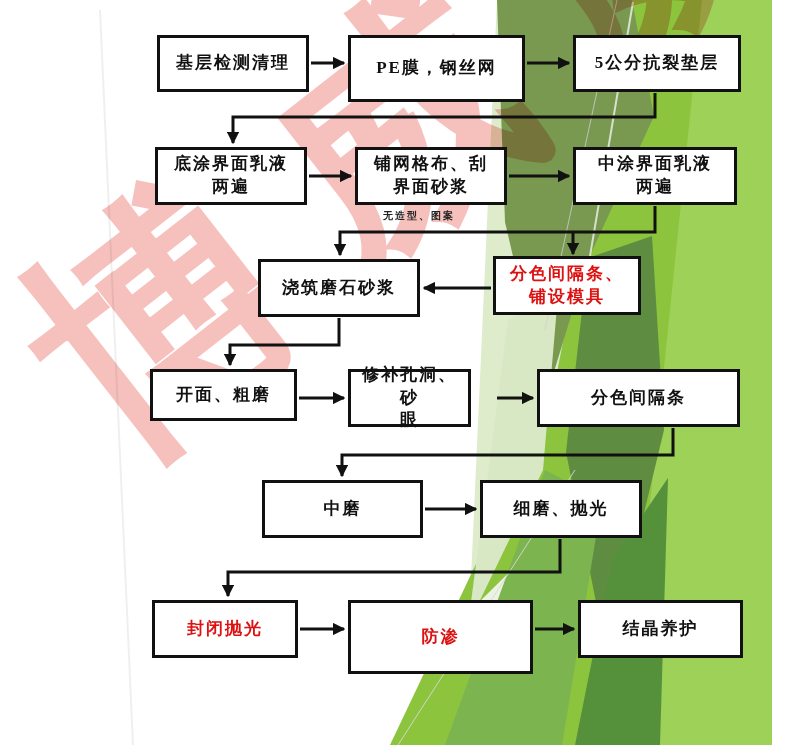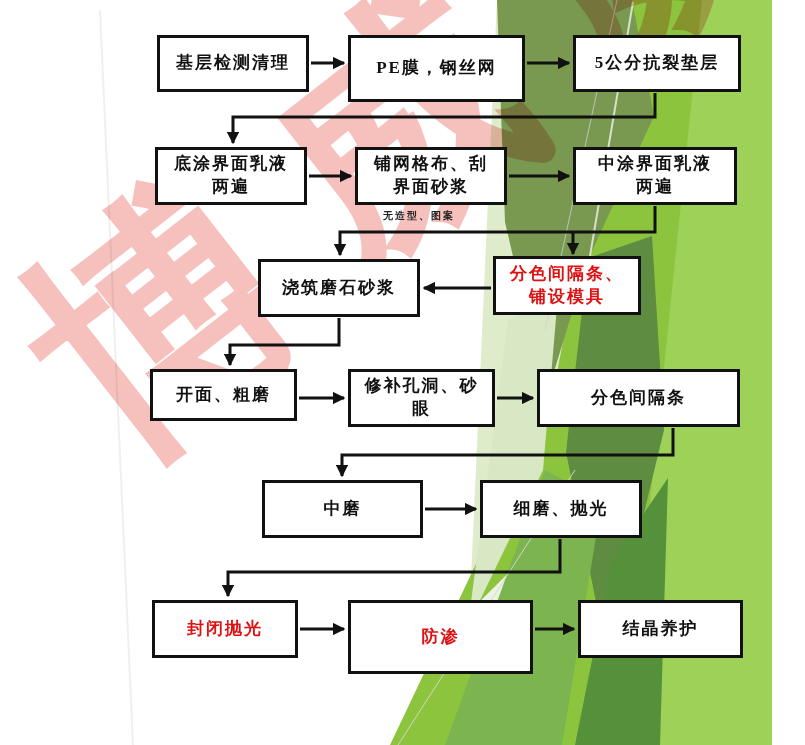--- a/index.html
+++ b/index.html
@@ -89,21 +89,21 @@
   <div class="box" style="left:573px;top:147px;width:164px;height:58px">中涂界面乳液
 两遍</div>
 
   <div class="note">无造型、图案</div>
 
   <div class="box" style="left:258px;top:259px;width:162px;height:58px">浇筑磨石砂浆</div>
   <div class="box red" style="left:493px;top:256px;width:148px;height:59px">分色间隔条、
 铺设模具</div>
 
   <div class="box" style="left:150px;top:369px;width:147px;height:52px">开面、粗磨</div>
-  <div class="box" style="left:348px;top:369px;width:147px;height:58px">修补孔洞、砂
+  <div class="box" style="left:348px;top:369px;width:123px;height:58px">修补孔洞、砂
 眼</div>
   <div class="box" style="left:537px;top:369px;width:203px;height:58px">分色间隔条</div>
 
   <div class="box" style="left:262px;top:480px;width:161px;height:58px">中磨</div>
   <div class="box" style="left:480px;top:480px;width:162px;height:58px">细磨、抛光</div>
 
   <div class="box red" style="left:152px;top:600px;width:146px;height:58px">封闭抛光</div>
   <div class="box red" style="left:348px;top:600px;width:185px;height:74px">防渗</div>
   <div class="box" style="left:578px;top:600px;width:165px;height:58px">结晶养护</div>
 

